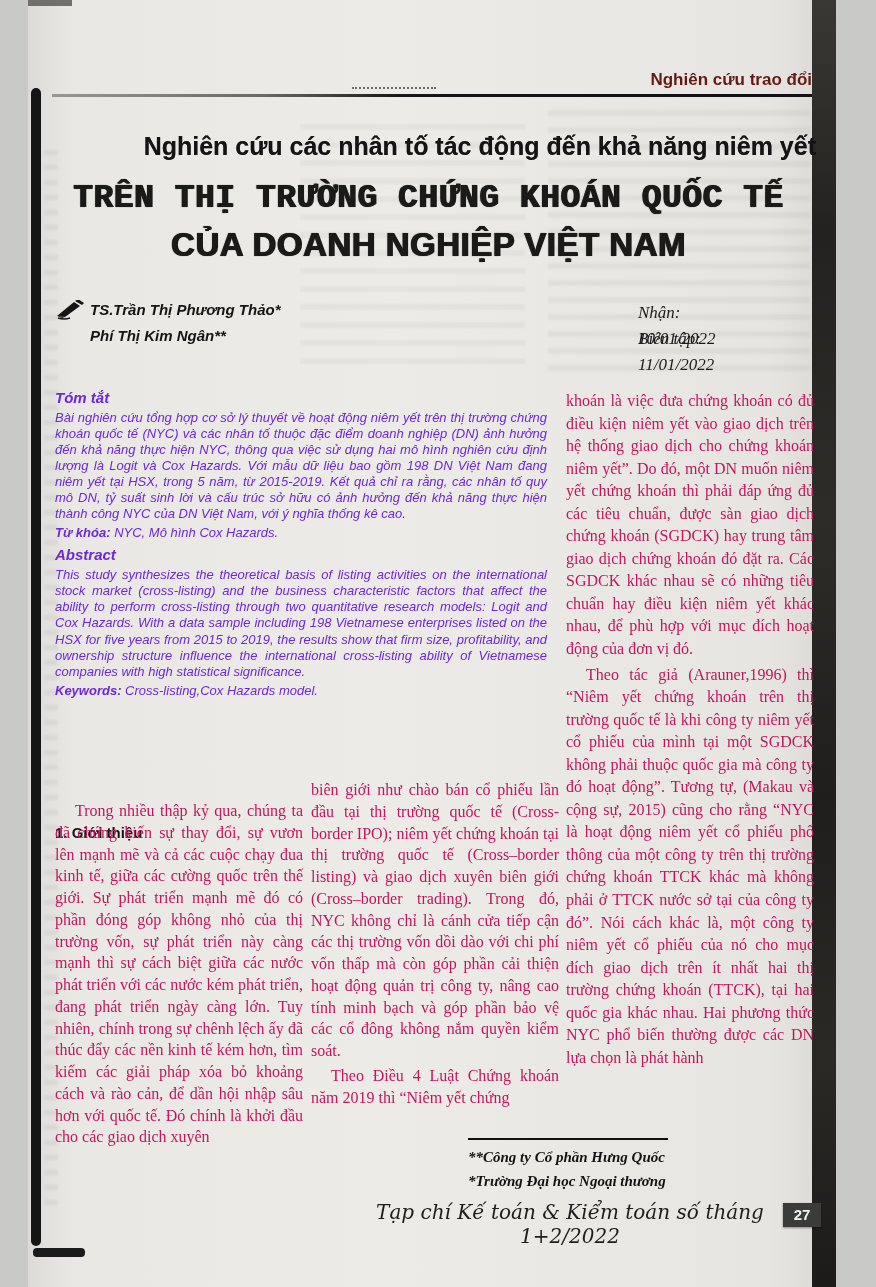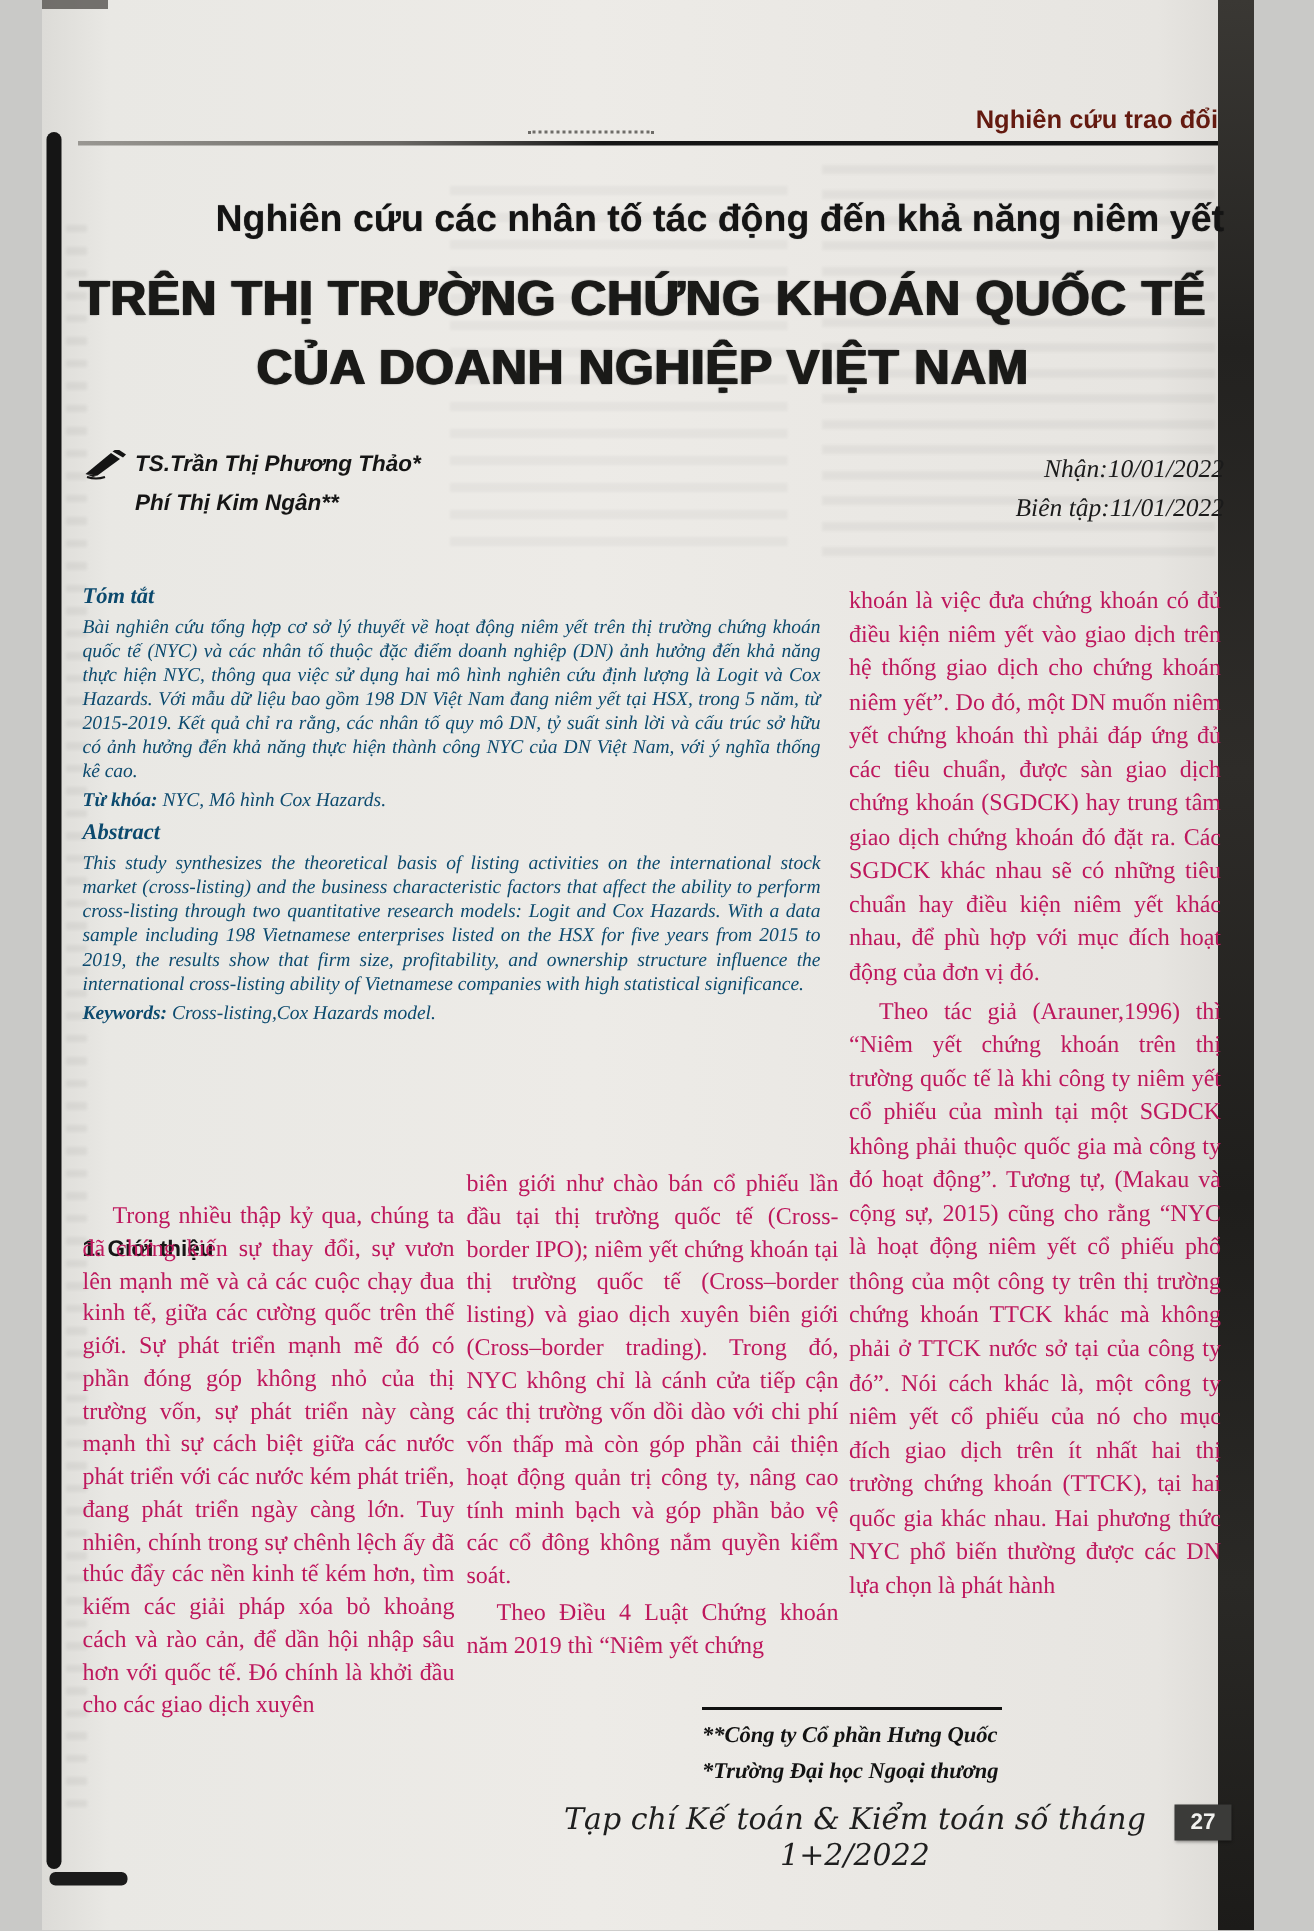--- a/index.html
+++ b/index.html
@@ -26,36 +26,36 @@
   .header-rule{position:absolute;left:52px;top:94px;width:760px;height:3px;
       background:linear-gradient(90deg,#999792 0,#6a6864 28%,#161616 46%,#111 100%);}
   .header-dots{position:absolute;left:352px;top:87px;width:84px;height:0;border-top:2px dotted #6e6c68;}
   
   .title1{position:absolute;left:40px;top:132px;width:776px;margin:0;text-align:right;
       font-family:"Liberation Sans",sans-serif;font-weight:bold;font-size:25px;color:#141414;
       text-shadow:0 0 .6px rgba(0,0,0,.55);}
   .title-heavy{position:absolute;left:40px;width:776px;margin:0;text-align:center;
       font-family:"Liberation Sans",sans-serif;font-weight:bold;font-size:33px;color:#1a1a18;
       letter-spacing:.5px;text-shadow:1.3px 0 0 #1a1a18,0 0 1px rgba(10,10,10,.7);}
-  .title2{top:180px;}
+  .title2{top:180px;font-family:Liberation Mono, monospace;}
   .title3{top:226px;}
   
   .pen-icon{position:absolute;left:56px;top:300px;}
   .author-line{position:absolute;left:90px;width:300px;
       font-family:"Liberation Sans",sans-serif;font-style:italic;font-weight:bold;font-size:15px;color:#151515;}
   .author-1{top:301px;}
   .author-2{top:327px;}
   
   .dates{position:absolute;left:638px;top:300px;width:178px;
       font-family:"Liberation Serif",serif;font-style:italic;font-size:17px;color:#1b1b1b;}
-  .date-row{display:flex;justify-content:flex-end;height:26px;line-height:26px;}
+  .date-row{display:flex;justify-content:flex-start;height:26px;line-height:26px;flex-direction:column;}
   
   .abstract{position:absolute;left:55px;top:389px;width:492px;
-      font-family:Liberation Serif, serif;font-style:italic;font-size:13px;line-height:1.24;
-      color:#0c4a6e;text-align:justify;}
+      font-family:Liberation Sans, sans-serif;font-style:italic;font-size:13px;line-height:1.24;
+      color:#6d28d9;text-align:justify;}
   .abs-h{font-weight:bold;font-size:15px;margin:0 0 2px 0;}
   .abs-h2{font-weight:bold;font-size:15px;margin:5px 0 2px 0;}
   .abs-body{margin:0;}
   .kw{margin:3px 0 0 0;}
   .kw b{font-weight:bold;}
   
   .bodytext{font-family:"Liberation Serif",serif;font-size:16px;line-height:1.36;text-align:justify;color:#be185d;}
   .col1{position:absolute;left:55px;top:800px;width:248px;}
   .col2{position:absolute;left:311px;top:779px;width:248px;}
   .col3{position:absolute;left:566px;top:390px;width:248px;line-height:1.41;}

